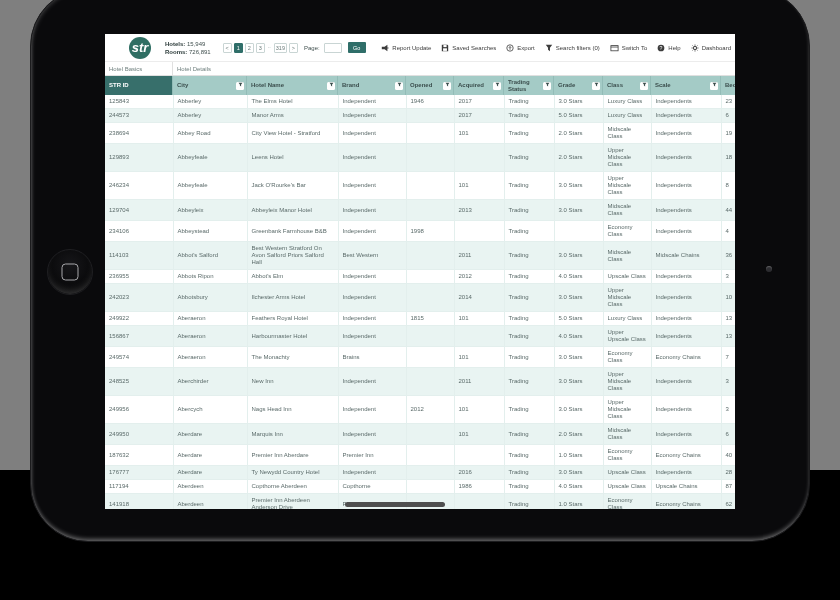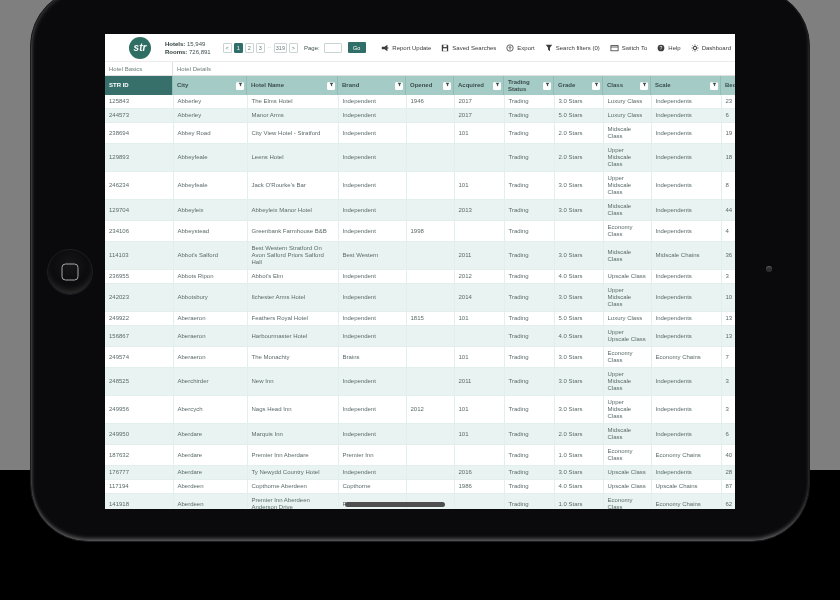--- a/index.html
+++ b/index.html
@@ -18,21 +18,21 @@
   .camera{position:absolute;left:735px;top:277px;width:6px;height:6px;border-radius:50%;
           background:#2c2c30;box-shadow:inset 0 1px 1px rgba(255,255,255,.25);}
   .screen{position:absolute;left:74px;top:45px;width:630px;height:475px;background:#fff;
           overflow:hidden;}
 
   
   .app-header{height:27px;display:flex;align-items:center;border-bottom:1px solid #ececec;
           position:relative;background:#fff;}
   .logo{width:22px;height:22px;border-radius:50%;background:#2f6e63;color:#fff;
           margin-left:24px;display:flex;align-items:center;justify-content:center;
-          font-size:10px;font-weight:bold;font-style:italic;flex:none;}
+          font-size:13px;font-weight:bold;font-style:italic;flex:none;}
   .stats{margin-left:14px;font-size:6px;line-height:8px;color:#41504f;white-space:nowrap;}
   .stats b{color:#2e3d3c;}
   .pagination{margin-left:12px;display:flex;align-items:center;gap:2px;}
   .pbtn{min-width:9px;height:10px;padding:0 1px;border:1px solid #c9d5d4;border-radius:1px;
           background:#fff;color:#6a7a79;font-size:5.5px;display:flex;align-items:center;
           justify-content:center;box-sizing:border-box;}
   .pbtn.active{background:#2f6e69;border-color:#2f6e69;color:#fff;}
   .pellipsis{font-size:5.5px;color:#8a9a99;padding:0 1px;}
   .page-label{font-size:6px;color:#41504f;margin-left:4px;}
   .page-input{width:14px;height:8px;border:1px solid #c9d5d4;border-radius:1px;margin-left:2px;

